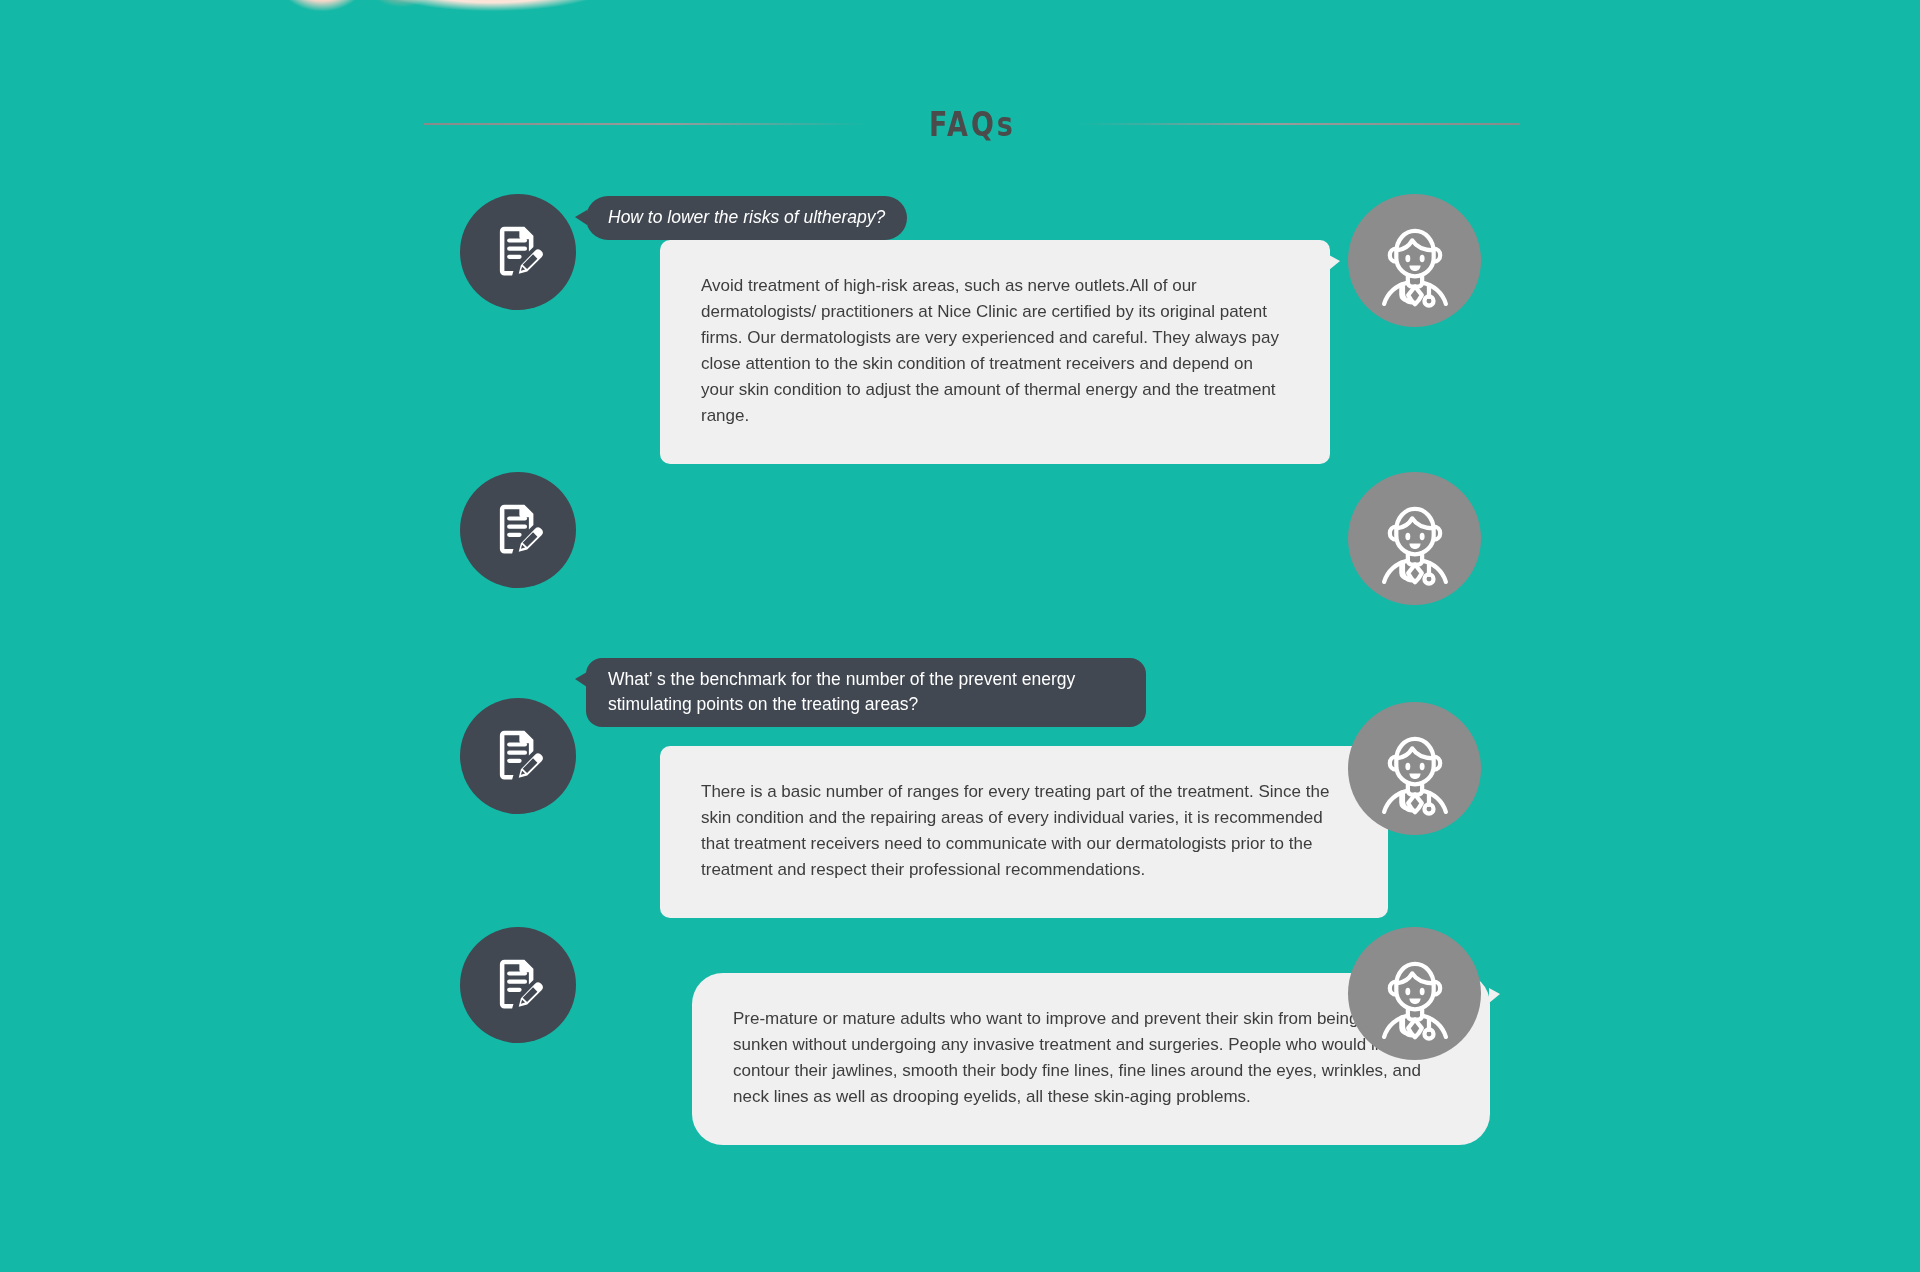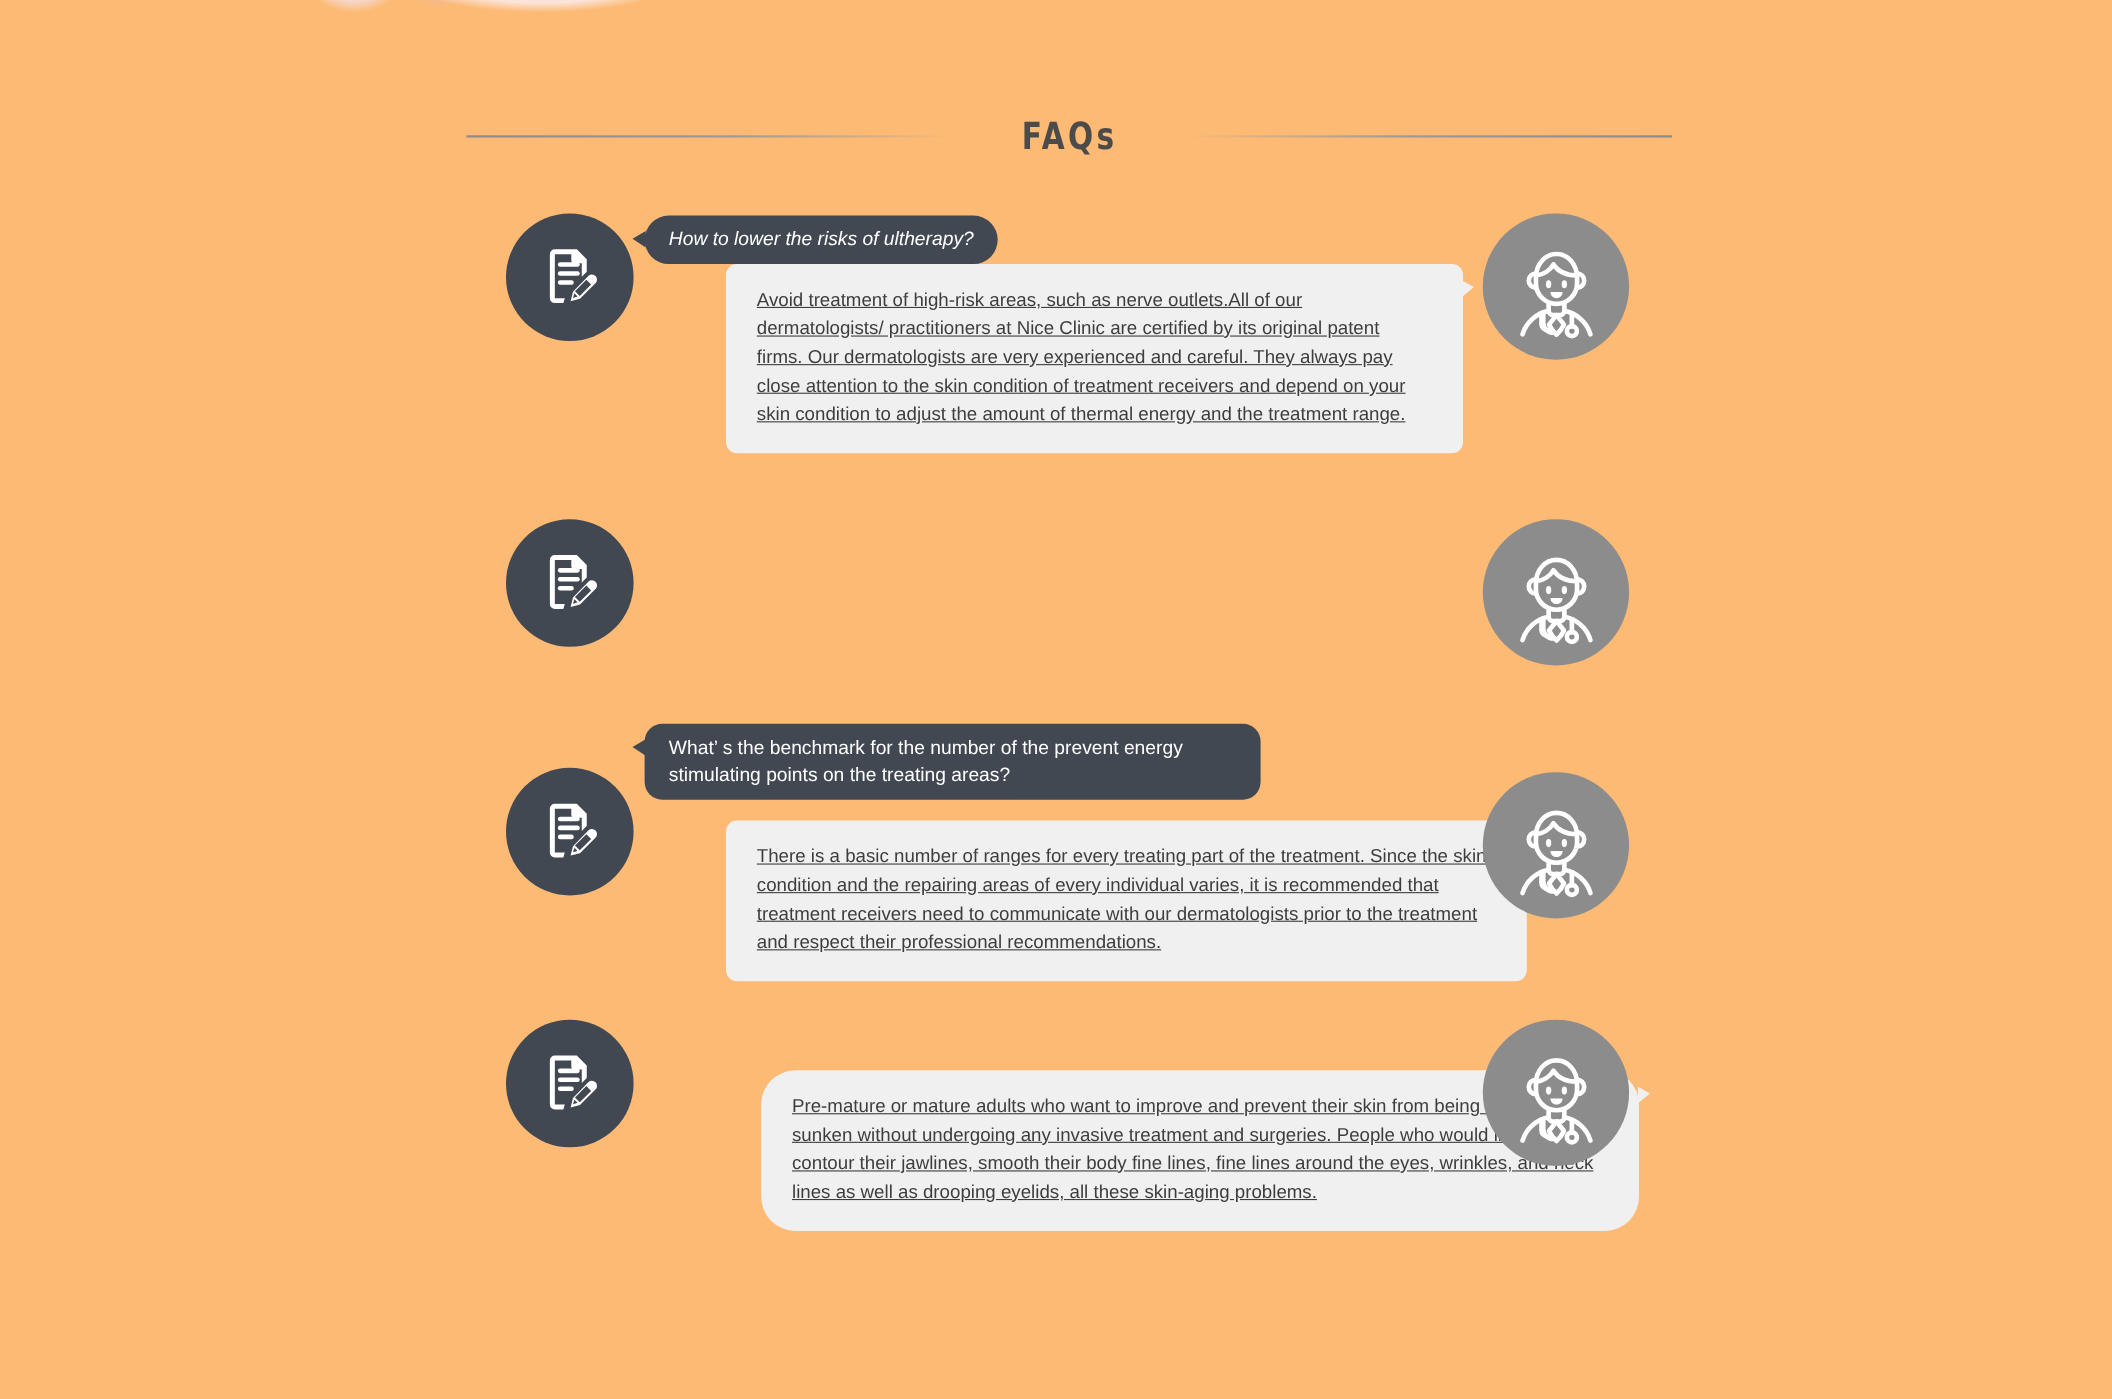--- a/index.html
+++ b/index.html
@@ -9,21 +9,21 @@
     height: 1272px;
     background: #ffffff;
     font-family: "Liberation Sans", sans-serif;
     overflow: hidden;
   }
 
   .page {
     position: relative;
     width: 1920px;
     height: 1272px;
-    background: #fdba74;
+    background: #14b8a6;
   }
 
   
   .photo-crop {
     position: absolute;
     left: 262px;
     top: -74px;
     width: 370px;
     height: 96px;
     overflow: hidden;
@@ -150,21 +150,21 @@
   .a-bubble::after {
     content: "";
     position: absolute;
     right: -10px;
     top: 15px;
     width: 0; height: 0;
     border-style: solid;
     border-width: 6px 0 9px 11px;
     border-color: transparent transparent transparent #f0f0f0;
   }
-  .a-bubble p { margin: 4px; text-decoration: underline; }
+  .a-bubble p { margin: 17px; }
 </style>
 </head>
 <body>
 
 <div class="page">
 
   <div class="photo-crop">
     <div class="limb"></div>
 
   </div>

